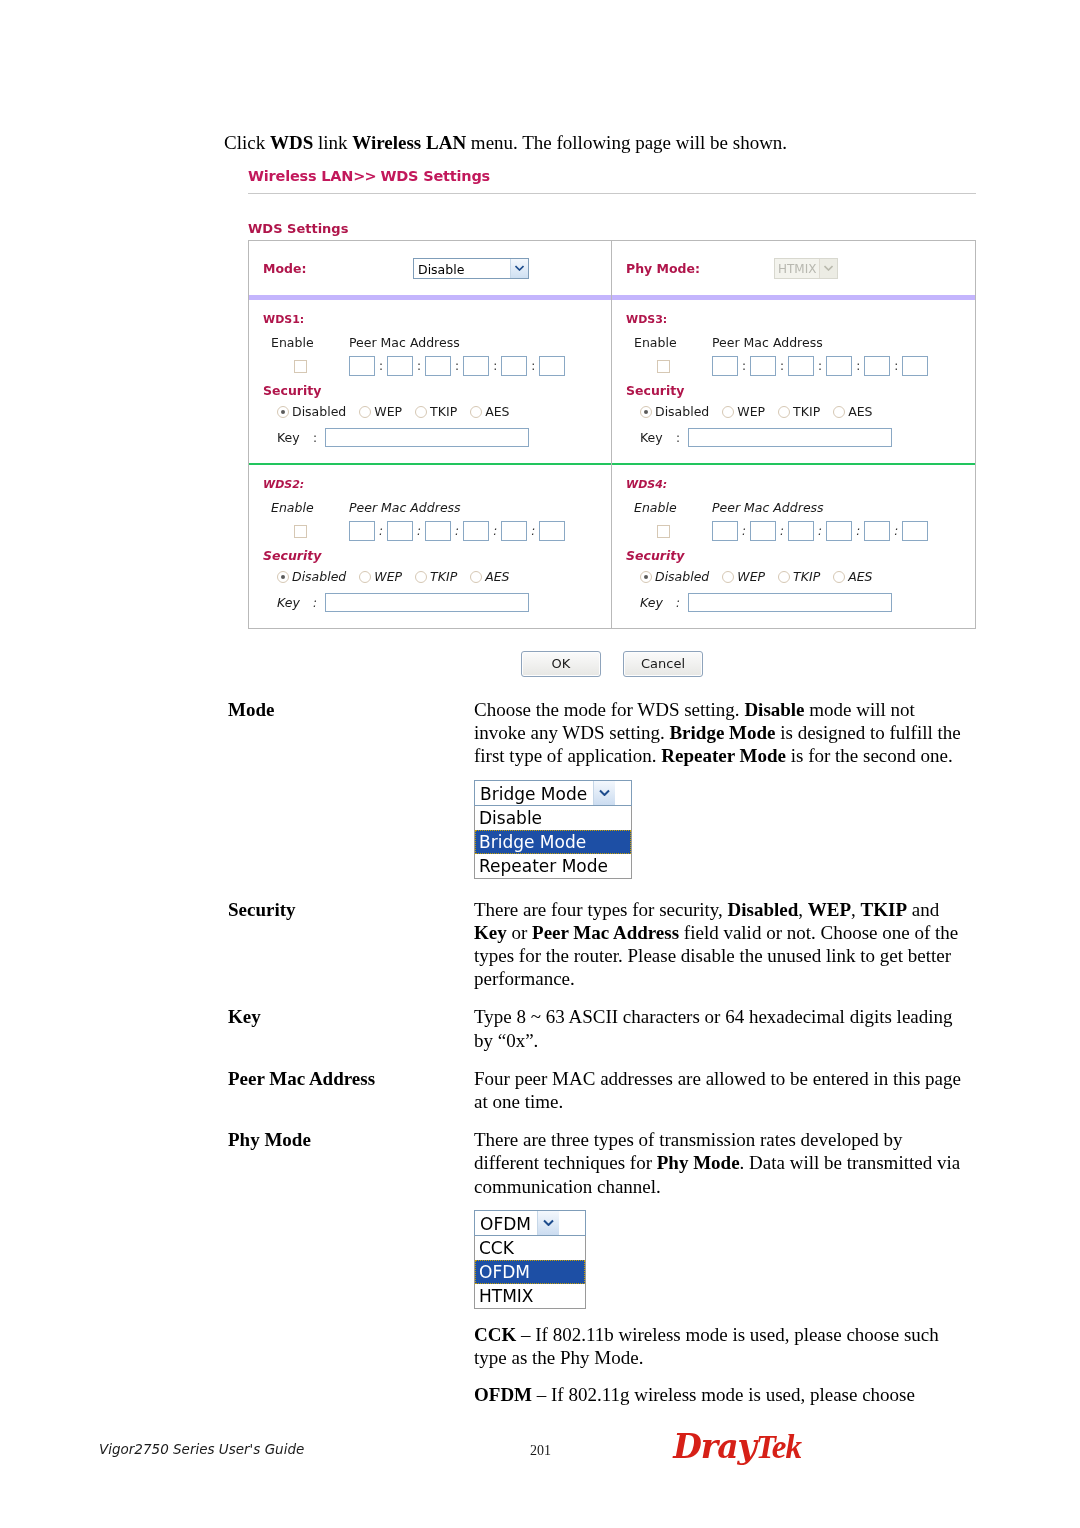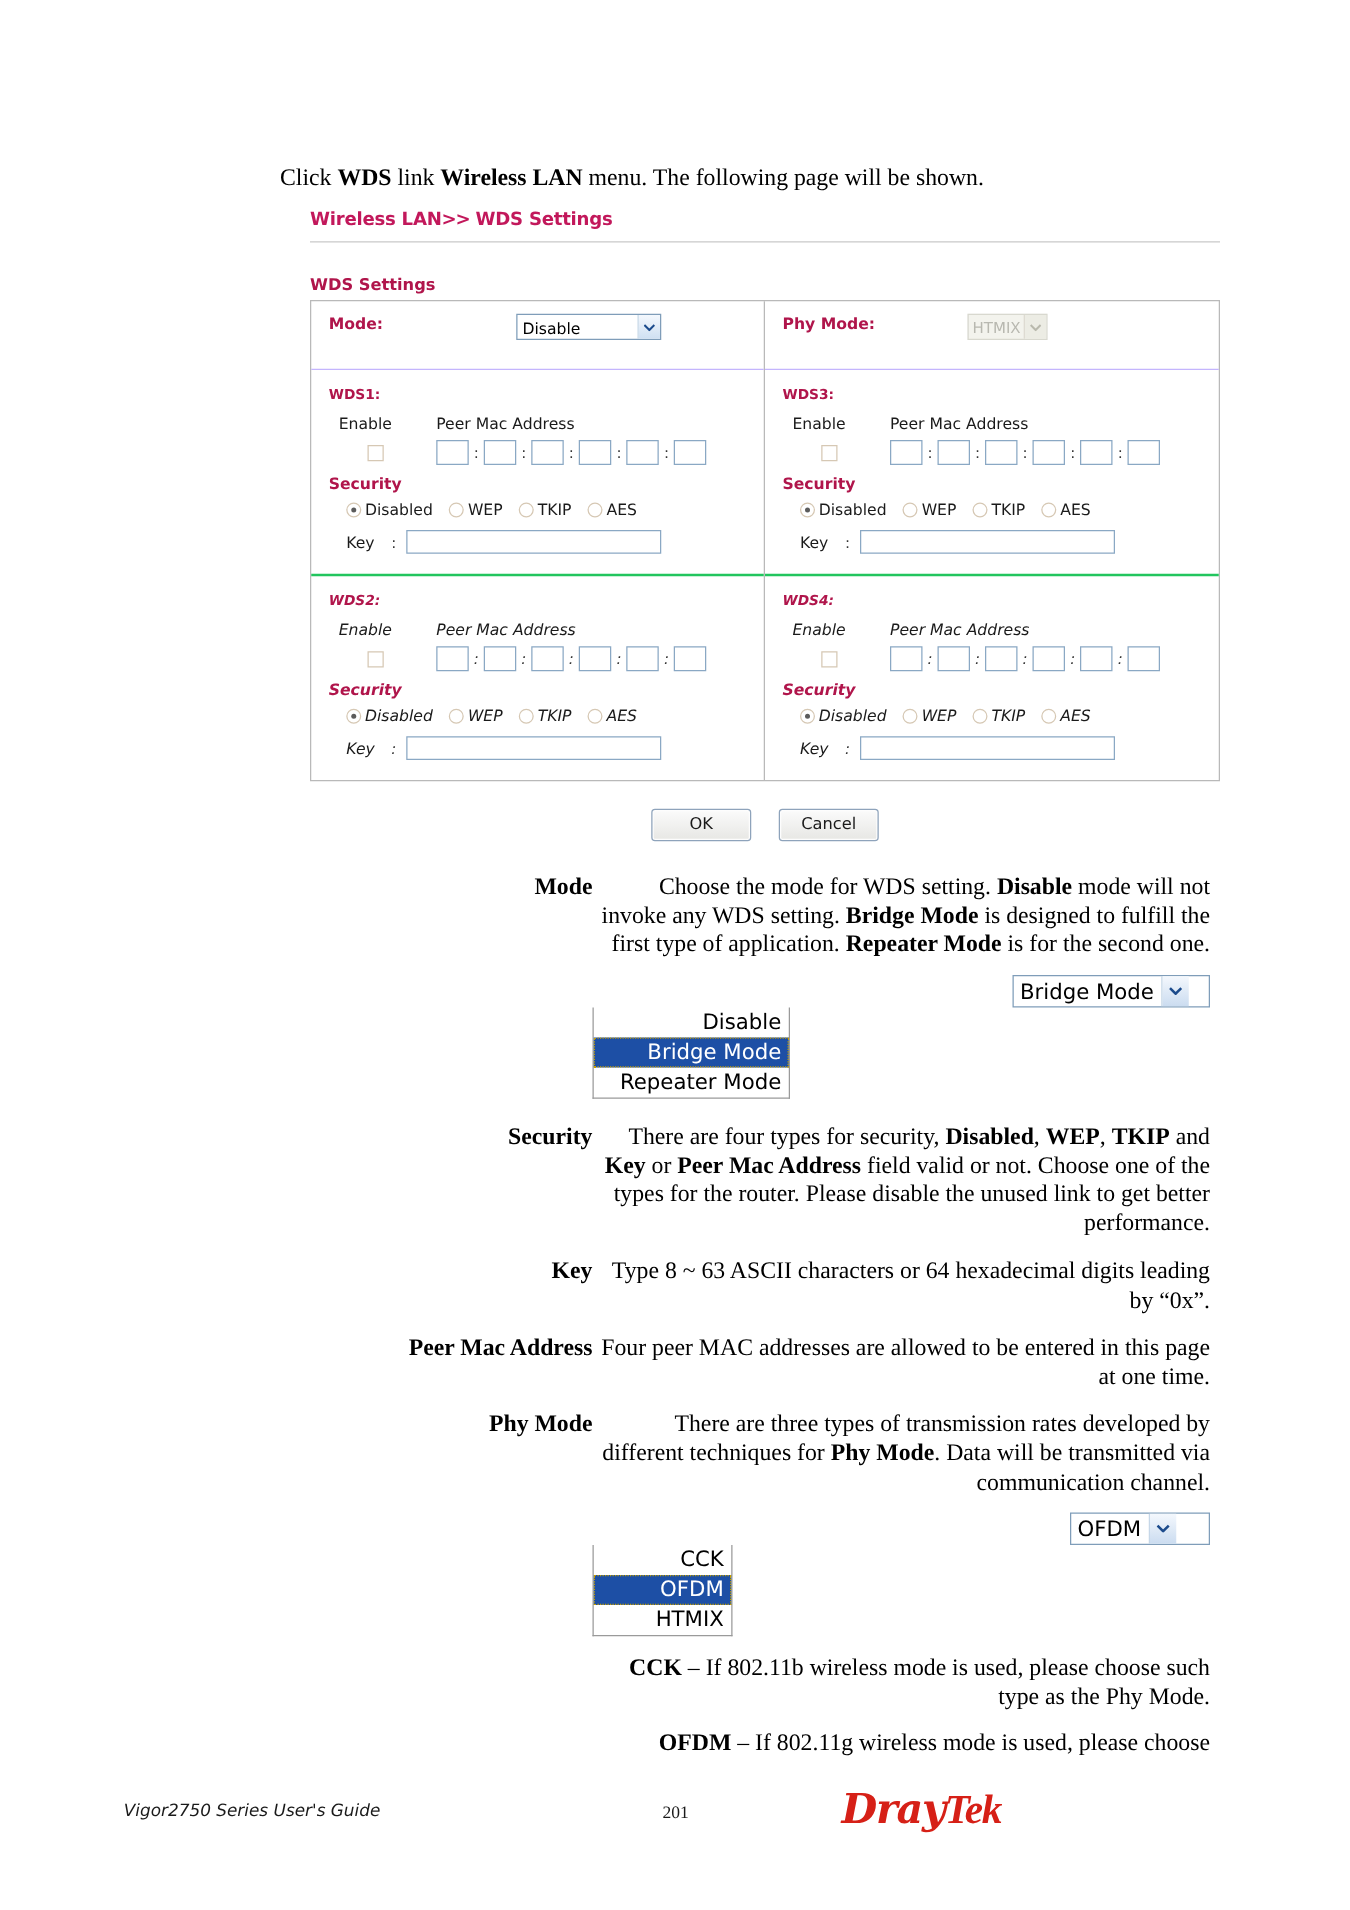--- a/index.html
+++ b/index.html
@@ -63,23 +63,23 @@
     background: #fff;
   }
   .panel-col {
     width: 50%;
     box-sizing: border-box;
   }
   .panel-col.left { border-right: 1px solid #b9b9b9; }
 
   .mode-row {
     display: flex;
-    align-items: flex-start;
+    align-items: center;
     padding: 10px 12px 10px 14px;
-    border-bottom: 1px solid #c4b5fd;
+    border-bottom: 5px solid #c4b5fd;
     height: 34px;
     box-sizing: content-box;
   }
   .mode-label {
     font-family: "DejaVu Sans", sans-serif;
     font-size: 12.5px;
     font-weight: bold;
     color: #b0154b;
     width: 150px;
     flex: none;
@@ -278,21 +278,20 @@
   
   .deflist {
     position: absolute;
     left: 228px;
     top: 698px;
     width: 740px;
   }
   .defrow {
     display: flex;
     margin-bottom: 15px;
-    text-align: right;
   }
   .defterm {
     width: 246px;
     flex: none;
     font-family: "Liberation Serif", serif;
     font-size: 19px;
     font-weight: bold;
     line-height: 23px;
     color: #000;
   }

